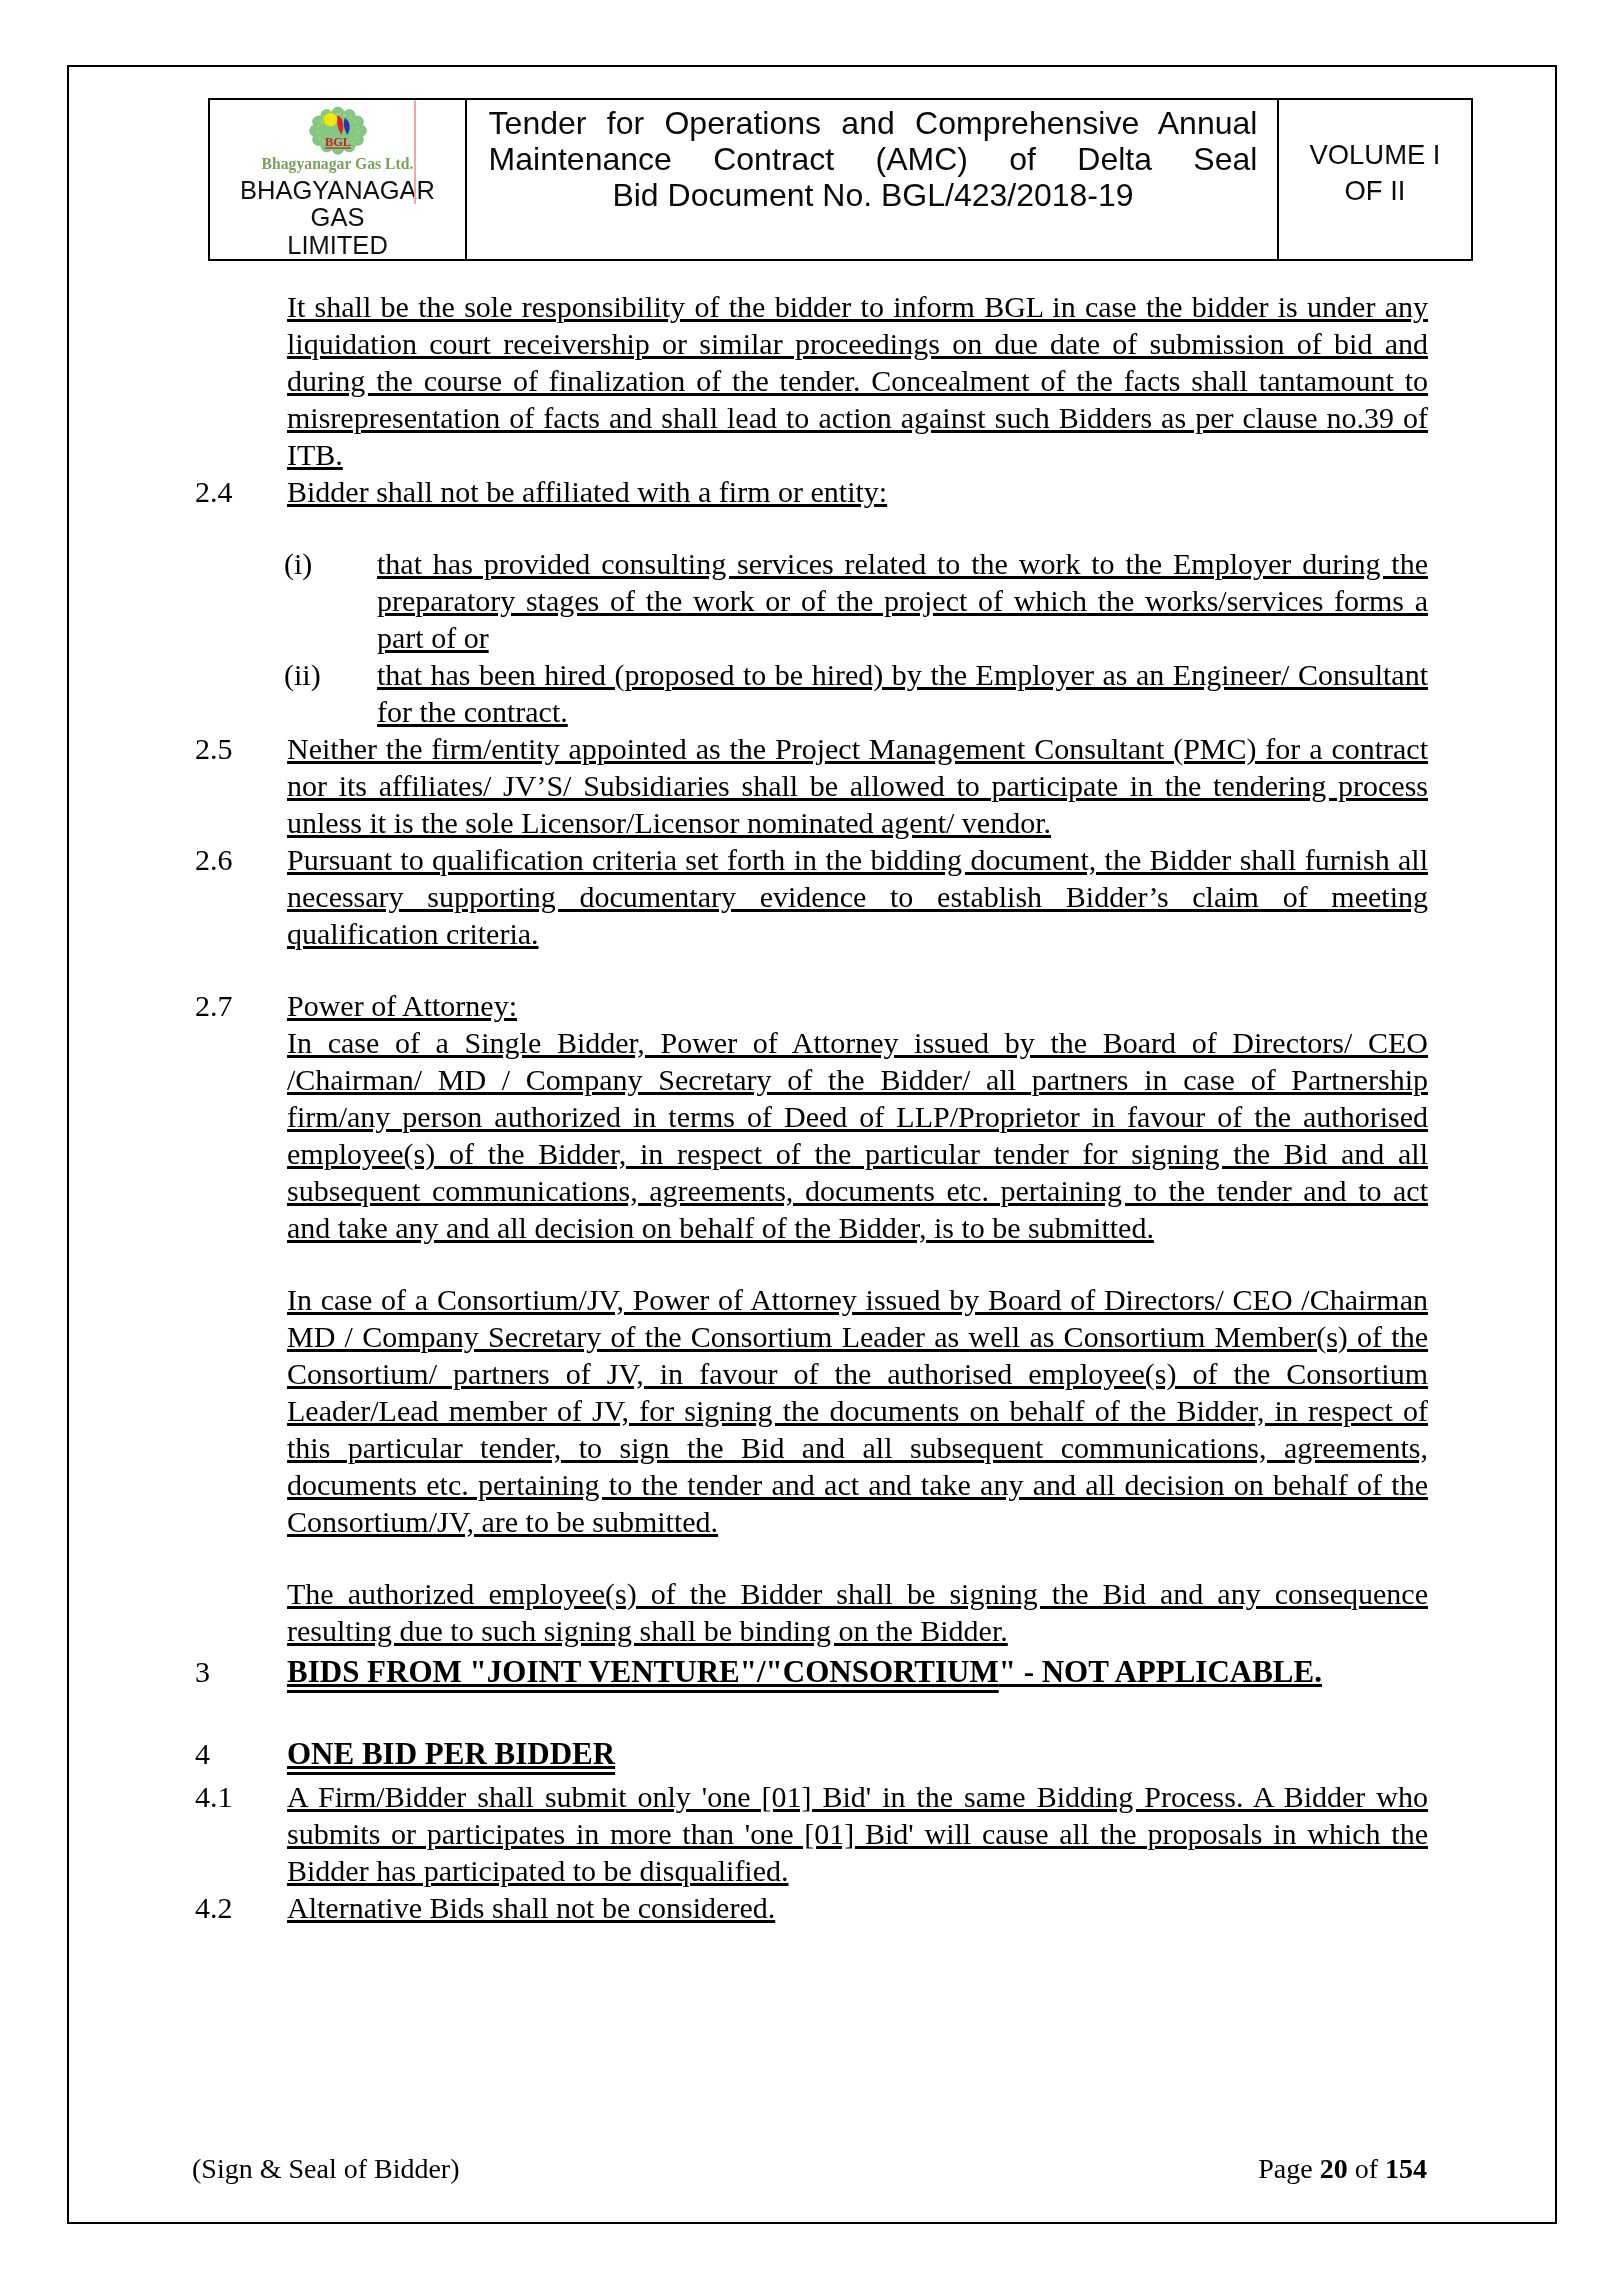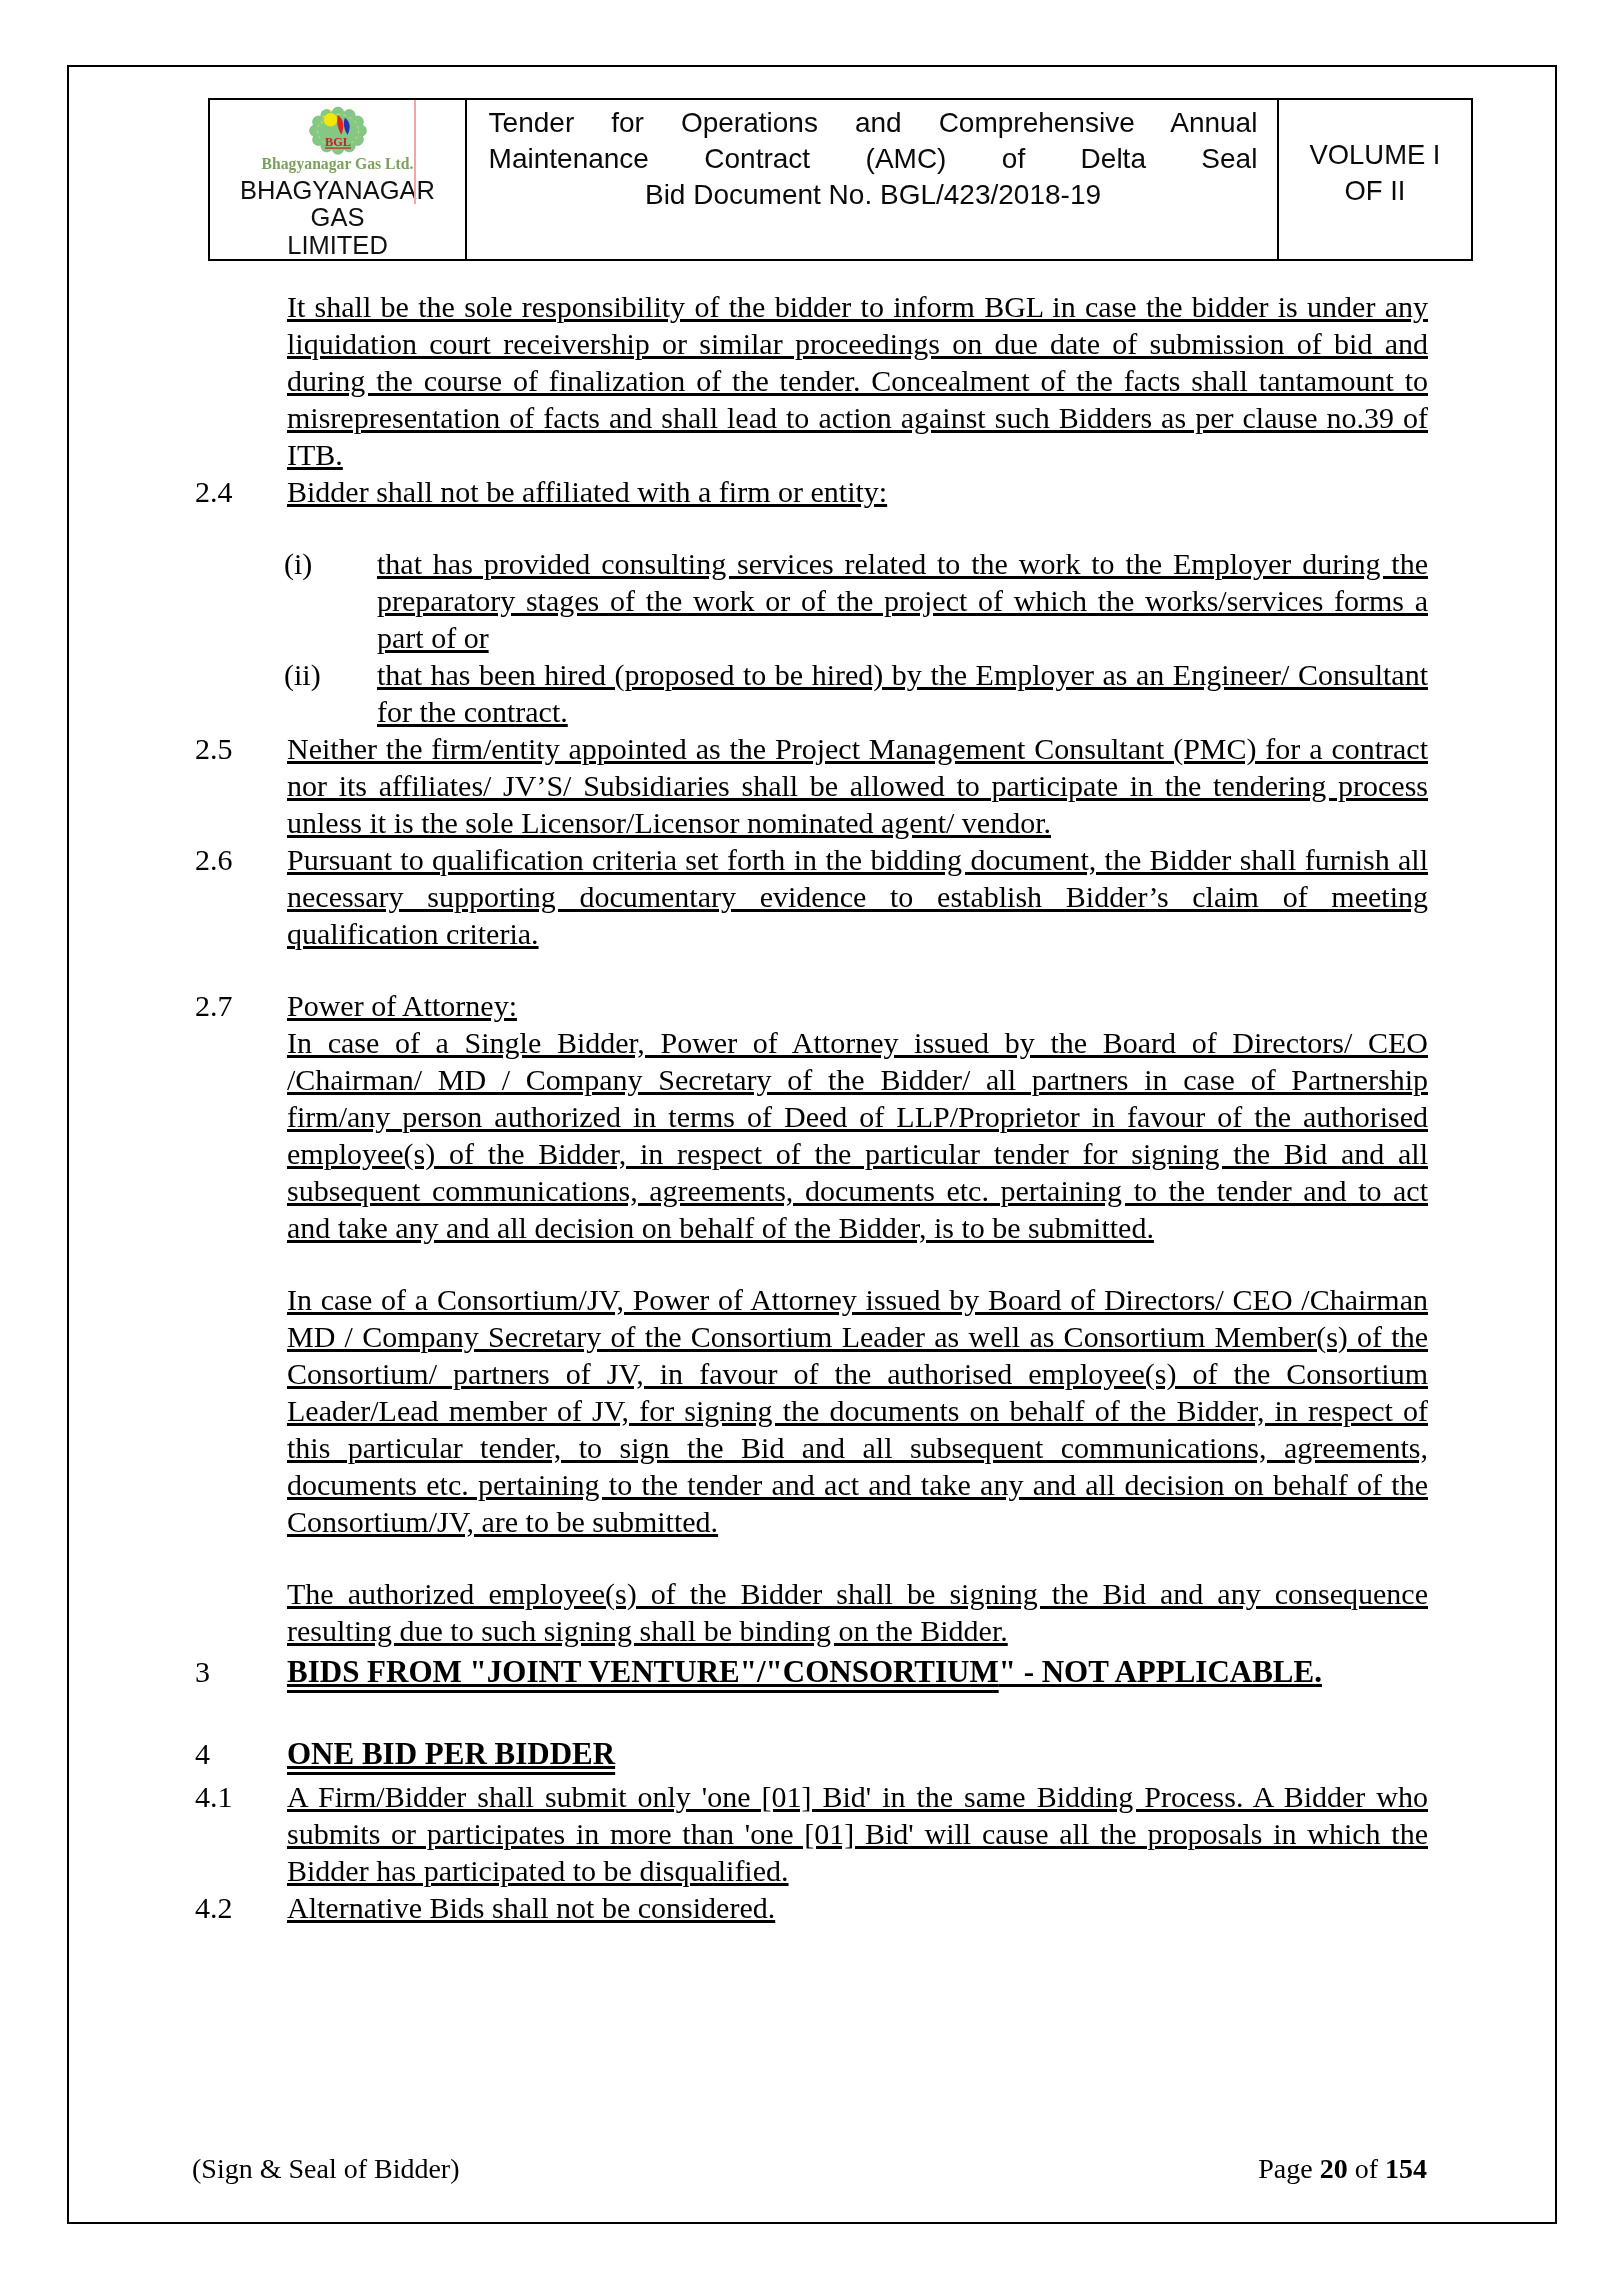--- a/index.html
+++ b/index.html
@@ -20,21 +20,21 @@
     position:absolute;left:208px;top:98px;width:1265px;height:163px;
     display:flex;border:2.9px solid #000;box-sizing:border-box;
     background:#fff;
   }
   .cell{box-sizing:border-box;}
   .cell-logo{width:257px;border-right:2.9px solid #000;position:relative;
     display:flex;flex-direction:column;align-items:center;}
   .cell-title{width:812px;border-right:2.9px solid #000;
     padding:4.9px 19.6px 3.9px 21.6px;
     font-family:"Liberation Sans", sans-serif;
-    font-size:28px;line-height:36px;color:#0a0a0a;}
+    font-size:32px;line-height:36px;color:#0a0a0a;}
   .cell-volume{flex:1;display:flex;flex-direction:column;justify-content:center;align-items:center;
     font-family:"Liberation Sans", sans-serif;font-size:27.4px;line-height:36px;color:#0a0a0a;
     padding-bottom:13px;}
   .title-line{width:100%;}
   .title-line.just{text-align:justify;text-align-last:justify;}
   .title-line.center{text-align:center;}
   .logo-art{margin-top:3.9px;}
   .logo-tagline{
     font-family:"Liberation Serif", serif;font-weight:bold;
     font-size:15.7px;line-height:17.6px;color:#7ca05e;text-align:center;margin-top:-2px;}

